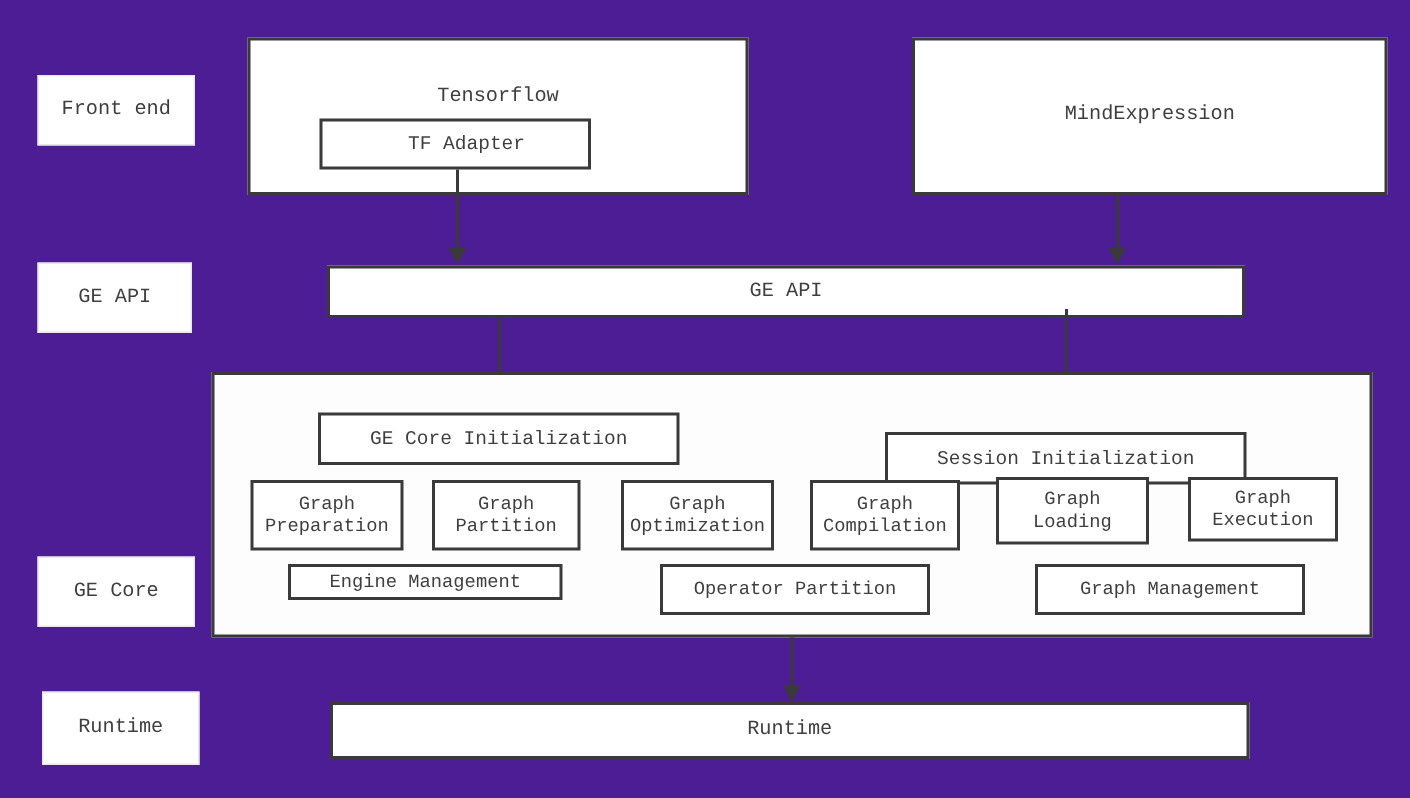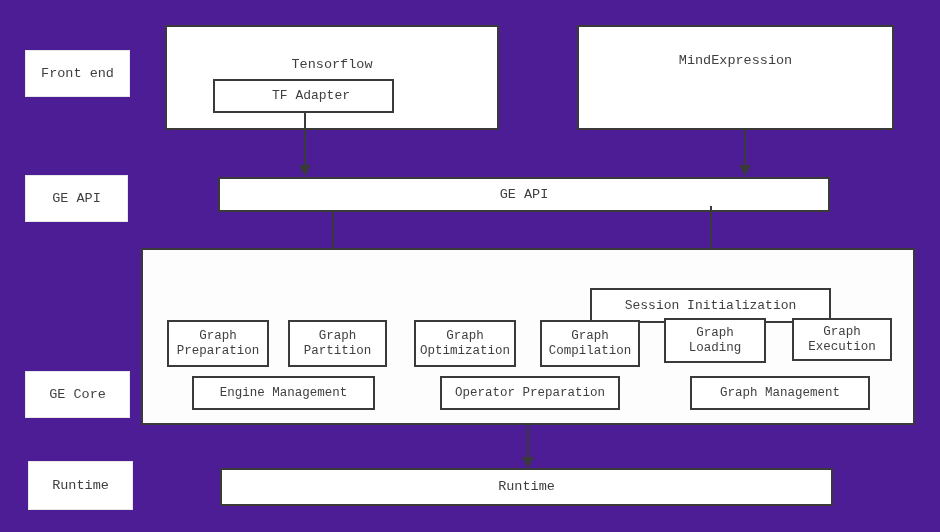--- a/index.html
+++ b/index.html
@@ -98,21 +98,21 @@
   </div>
 
   <div class="box framework" style="left:141px; top:25px; width:334px; height:105px;margin-left:24px;">
     <span>Tensorflow</span>
   </div>
 
   <div class="box" style="left:213px; top:79px; width:181px; height:34px;padding-left:15px;">
     <span>TF Adapter</span>
   </div>
 
-  <div class="box framework" style="left:577px; top:25px; width:317px; height:105px; padding-top:26px;">
+  <div class="box framework" style="left:608px; top:25px; width:317px; height:105px; padding-top:42px;">
     <span>MindExpression</span>
   </div>
 
   <div class="arrow" style="left:304px; top:113px;">
     <div class="arrow-line" style="height:52px;"></div>
     <div class="arrow-head" style="top:52px;"></div>
   </div>
 
   <div class="arrow" style="left:744px; top:130px;">
     <div class="arrow-line" style="height:35px;"></div>
@@ -128,20 +128,23 @@
     <div class="arrow-head" style="top:52px;"></div>
   </div>
 
   <div class="arrow" style="left:710px; top:206px;">
     <div class="arrow-line" style="height:58px;"></div>
     <div class="arrow-head" style="top:58px;"></div>
   </div>
 
   <div class="box core-container" style="left:141px; top:248px; width:774px; height:177px;"></div>
 
+  <div class="box" style="left:212px; top:275px; width:241px; height:35px;">
+    <span>GE Core Initialization</span>
+  </div>
 
   <div class="box" style="left:590px; top:288px; width:241px; height:35px;">
     <span>Session Initialization</span>
   </div>
 
   <div class="box small-box" style="left:167px; top:320px; width:102px; height:47px;">
     <span>Graph
 Preparation</span>
   </div>
 
@@ -163,26 +166,26 @@
   <div class="box small-box" style="left:664px; top:318px; width:102px; height:45px;">
     <span>Graph
 Loading</span>
   </div>
 
   <div class="box small-box" style="left:792px; top:318px; width:100px; height:43px;">
     <span>Graph
 Execution</span>
   </div>
 
-  <div class="box small-box" style="left:192px; top:376px; width:183px; height:34px;align-items:center;">
+  <div class="box small-box" style="left:192px; top:376px; width:183px; height:24px;align-items:center;">
     <span>Engine Management</span>
   </div>
 
   <div class="box small-box" style="left:440px; top:376px; width:180px; height:34px;">
-    <span>Operator Preparation</span>
+    <span>Operator Partition</span>
   </div>
 
   <div class="box small-box" style="left:690px; top:376px; width:180px; height:34px;">
     <span>Graph Management</span>
   </div>
 
   <div class="arrow" style="left:527px; top:425px;">
     <div class="arrow-line" style="height:32px;"></div>
     <div class="arrow-head" style="top:32px;"></div>
   </div>

